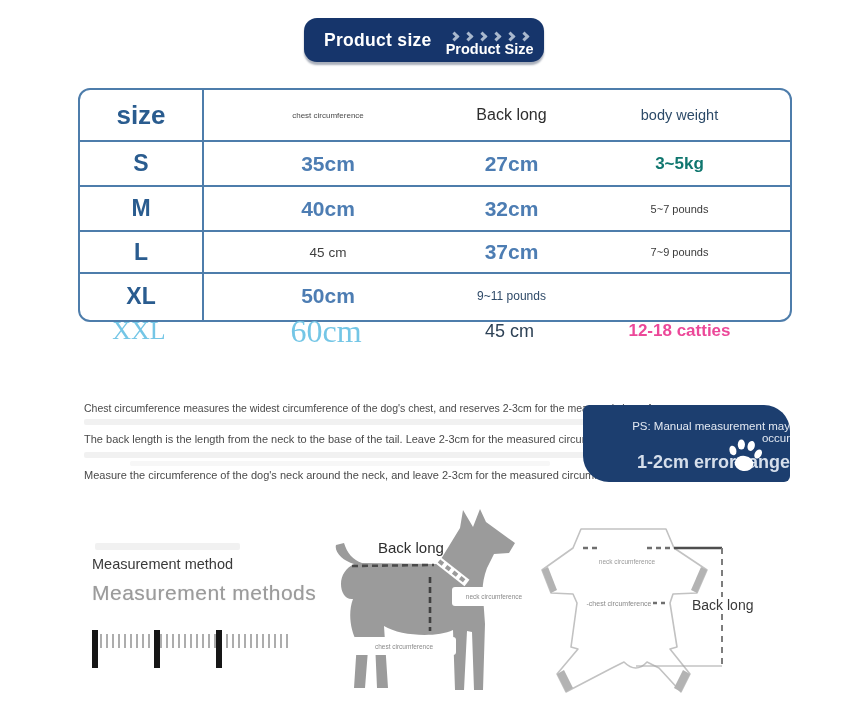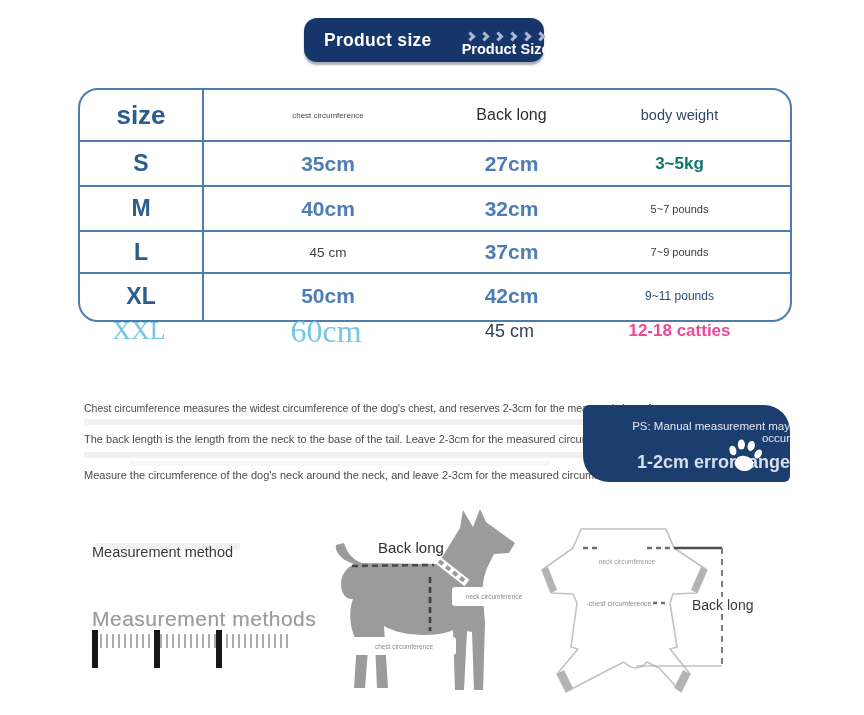--- a/index.html
+++ b/index.html
@@ -3,31 +3,31 @@
 <meta charset="utf-8">
 <style>
   * { margin:0; padding:0; box-sizing:border-box; }
   html,body { background:#ffffff; }
   body { font-family:"Liberation Sans", sans-serif; }
   #page { position:relative; width:864px; height:715px; background:#fff; overflow:hidden; }
 
   
   .badge { position:absolute; left:304px; top:18px; width:240px; height:44px;
     background:#16356b; border-radius:13px; display:flex; align-items:center;
-    padding:0 16px 0 20px; gap:30px; box-shadow:0 3px 2px rgba(10,25,60,.35); }
+    padding:0 16px 0 20px; gap:14px; box-shadow:0 3px 2px rgba(10,25,60,.35); }
   .badge-title { color:#fff; font-size:17.5px; font-weight:bold; letter-spacing:.3px; white-space:nowrap; }
   .badge-right { display:flex; flex-direction:column; align-items:center; margin-top:10px; }
   .chevrons { display:flex; gap:7px; margin-bottom:1px; }
   .chev { width:7px; height:7px; border:solid #a9b8cd; border-width:0 3px 3px 0;
     transform:rotate(-45deg); display:inline-block; }
   .badge-sub { color:#fff; font-size:14.5px; font-weight:bold; white-space:nowrap; }
 
   
   .ptable { position:absolute; left:78px; top:88px; width:714px; height:234px;
-    border:2.5px solid #4e7dab; border-radius:20px; background:#fff; }
+    border:2.5px solid #4e7dab; border-radius:12px; background:#fff; }
   .vdivider { position:absolute; left:122px; top:0; bottom:0; width:2px; background:#4e7dab; }
   .prow { display:grid; grid-template-columns:122px 252px 115px 1fr; align-items:center; text-align:center; }
   .prow > div { text-align:center; }
   .prow.sep { border-top:2px solid #4e7dab; }
   .r-head { height:50px; } .r-s { height:45px; } .r-m { height:45px; }
   .r-l { height:42px; } .r-xl { height:46px; }
   .h-size  { font-size:26px; color:#2a5c8f; font-weight:600; }
   .h-chest { font-size:8px;  color:#4a4a4a; }
   .h-back  { font-size:16px; color:#2e2e2e; }
   .h-weight{ font-size:14.5px; color:#2c4a68; }
@@ -51,22 +51,22 @@
   .ghost { position:absolute; background:rgba(60,60,60,.07); filter:blur(.6px); border-radius:2px; }
 
   
   .psbox { position:absolute; left:583px; top:405px; width:207px; height:77px;
     background:#1c3e6f; border-radius:6px 26px 6px 26px; overflow:hidden;text-align:right; }
   .ps1 { margin:15px 0 0 19px; font-size:11.5px; color:#e3e9f2; }
   .ps2 { margin:8px 0 0 7px; font-size:18px; color:#d6dfeb; font-weight:600; }
   .paw { position:absolute; right:26px; bottom:9px; width:38px; height:34px; transform:rotate(8deg); }
 
   
-  .m-title { position:absolute; left:92px; top:544px; font-size:14.5px; color:#3a3a3a; }
-  .m-sub   { position:absolute; left:92px; top:607px; font-size:21px; color:#9b9b9b;
+  .m-title { position:absolute; left:92px; top:556px; font-size:14.5px; color:#3a3a3a; }
+  .m-sub   { position:absolute; left:92px; top:581px; font-size:21px; color:#9b9b9b;
              letter-spacing:.5px; text-shadow:0 0 1px #c8c8c8; }
   .ruler { position:absolute; left:92px; top:630px; width:196px; height:38px; }
   .ruler .ticks { position:absolute; left:8px; top:4px; width:188px; height:14px;
     background:repeating-linear-gradient(90deg,#adadad 0 2px,transparent 2px 6px); }
   .ruler .bar { position:absolute; top:0; width:6px; height:38px; background:#161616; }
 
   .dog-wrap { position:absolute; left:330px; top:500px; width:185px; height:205px; }
   .lbl-backlong { position:absolute; left:378px; top:539px; font-size:15px; color:#2e2e2e; background:rgba(255,255,255,.0); }
   .tinylbl { position:absolute; background:#fff; border-radius:3px; color:#8a8a8a;
     font-size:6.5px; display:flex; align-items:center; justify-content:center; }
@@ -119,21 +119,20 @@
     </div>
     <div class="prow sep r-l">
       <div class="c-size">L</div>
       <div class="c-smd">45 cm</div>
       <div class="c-big">37cm</div>
       <div class="c-sm">7~9 pounds</div>
     </div>
     <div class="prow sep r-xl">
       <div class="c-size">XL</div>
       <div class="c-big">50cm</div>
-      <div class="c-big">42cm</div>
       <div class="c-sm2">9~11 pounds</div>
     </div>
   </div>
 
   <div class="prow xxlrow">
     <div class="c-xxl">XXL</div>
     <div class="c-xxl-big">60cm</div>
     <div class="c-dk">45 cm</div>
     <div class="c-dk2">12-18 catties</div>
   </div>

